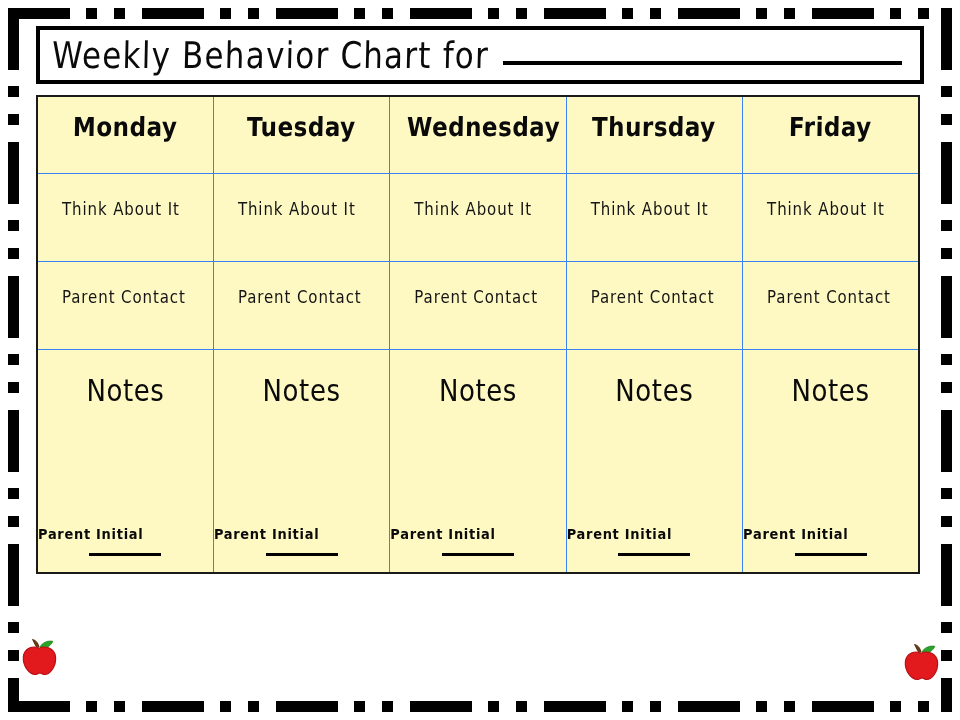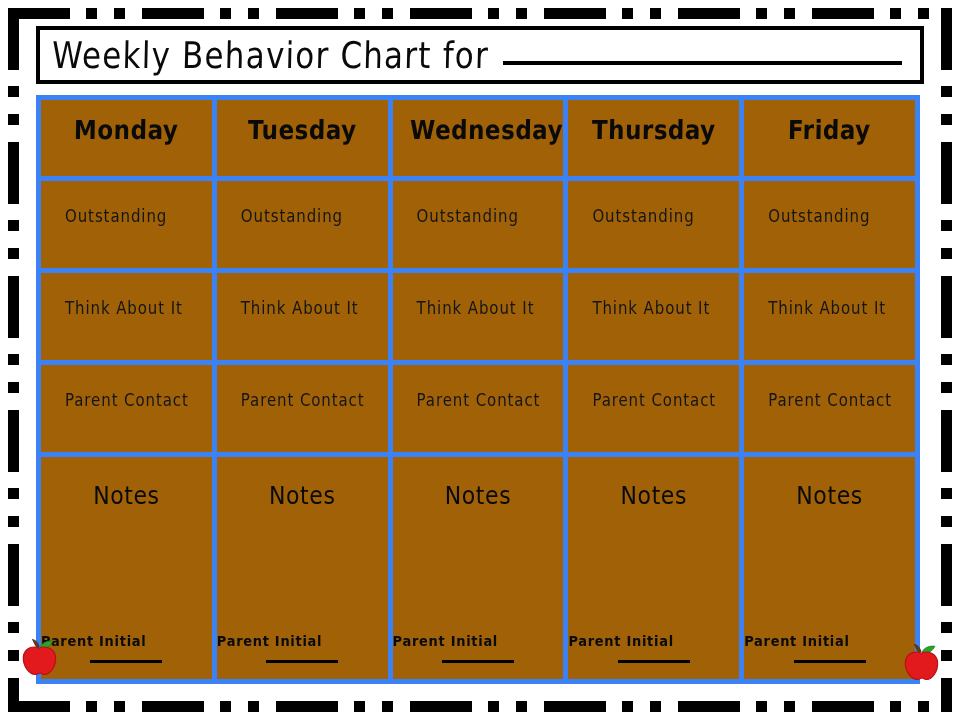--- a/index.html
+++ b/index.html
@@ -97,24 +97,24 @@
   
   .chart {
     margin-top: 11px;
     border: 2px solid #1a1a1a;
     border-collapse: collapse;
     width: 884px;
     table-layout: fixed;
     background: #fff;
   }
   .chart td, .chart th {
-    border: 5px solid #3b82f6;
+    border: 1px solid #3b82f6;
     padding: 17px;
     vertical-align: top;
-    background: #a16207;
+    background: #fef9c3;
   }
   .day-head {
     height: 42px;
     text-align: center;
     vertical-align: middle;
   }
   .day-head span {
     display: inline-block;
     font-size: 23px;
     letter-spacing: 0.5px;
@@ -133,21 +133,21 @@
     transform: scaleY(1.16);
     transform-origin: left top;
     white-space: nowrap;
   }
   .notes-cell {
     height: 188px;
     position: relative;
   }
   .notes-title {
     text-align: center;
-    font-size: 22px;
+    font-size: 26px;
     letter-spacing: 0.6px;
     color: #0a0a0a;
     padding-top: 9px;
   }
   .notes-title span {
     display: inline-block;
     transform: scaleY(1.14);
   }
   .initial-wrap {
     position: absolute;
@@ -213,27 +213,20 @@
         <th class="day-head">
           <span>Thursday</span>
         </th>
         <th class="day-head">
           <span>Friday</span>
         </th>
       </tr>
     </thead>
     <tbody>
 
-      <tr>
-        <td class="level-cell"><span>Outstanding</span></td>
-        <td class="level-cell"><span>Outstanding</span></td>
-        <td class="level-cell"><span>Outstanding</span></td>
-        <td class="level-cell"><span>Outstanding</span></td>
-        <td class="level-cell"><span>Outstanding</span></td>
-      </tr>
 
 
 
 
       <tr>
         <td class="level-cell"><span>Think About It</span></td>
         <td class="level-cell"><span>Think About It</span></td>
         <td class="level-cell"><span>Think About It</span></td>
         <td class="level-cell"><span>Think About It</span></td>
         <td class="level-cell"><span>Think About It</span></td>

